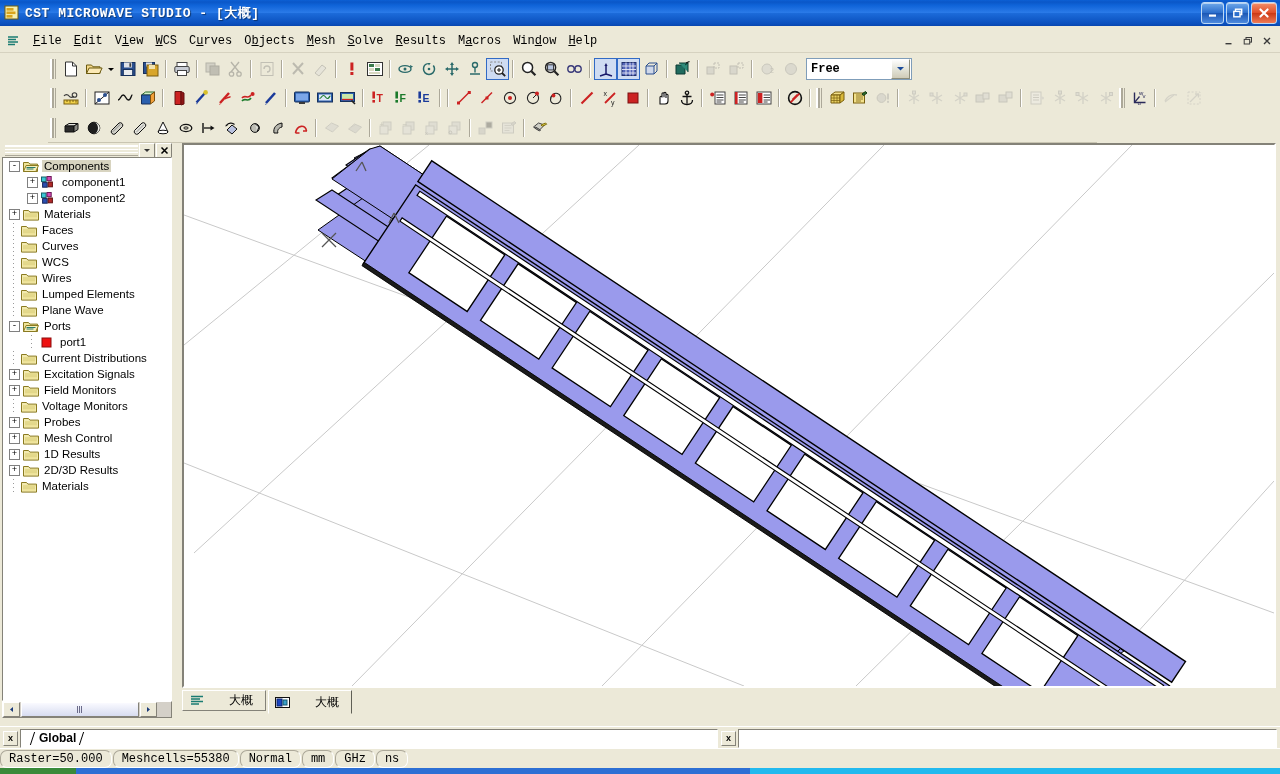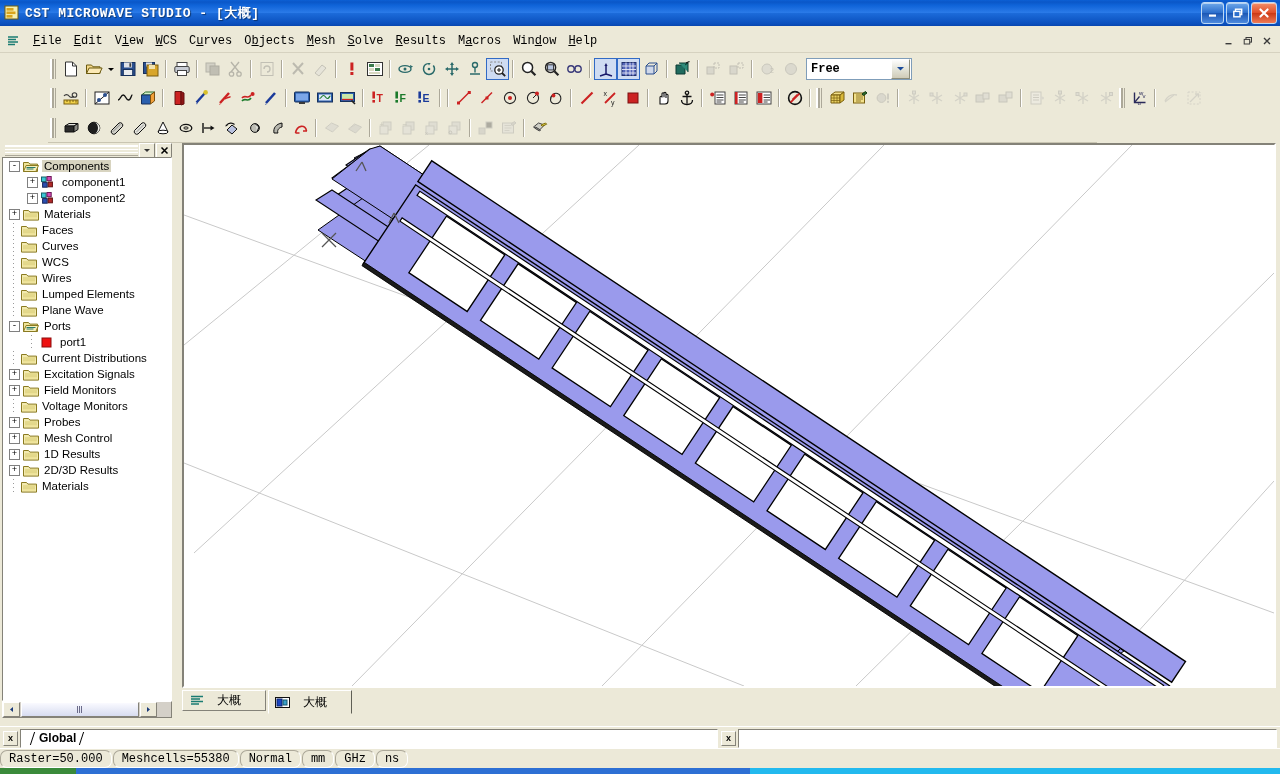--- a/index.html
+++ b/index.html
@@ -164,22 +164,22 @@
     box-sizing:border-box;overflow:hidden;
   }
   .viewwrap svg{display:block;}
 
   
   .viewtabs{
     position:absolute;left:182px;top:690px;height:24px;width:1094px;
     display:flex;align-items:flex-start;
   }
   .vtab{
-    height:21px;margin-right:-1px;padding:0 24px 0 6px;
-    display:flex;align-items:center;gap:12px;
+    height:21px;margin-right:-1px;padding:0 12px 0 6px;
+    display:flex;align-items:center;gap:24px;
     background:#ece9d8;border:1px solid;border-color:#fff #848278 #848278 #fff;
     font-family:"Liberation Sans",sans-serif;font-size:12px;color:#000;
     box-sizing:border-box;
   }
   .vtab.active{
     height:24px;background:#ece9d8;font-weight:normal;
     border-color:#fff #5f5f55 #ece9d8 #fff;z-index:2;
   }
   .vtab .vt-ic{width:16px;height:14px;display:flex;align-items:center;justify-content:center;}
   .tabsep{width:3px;}

